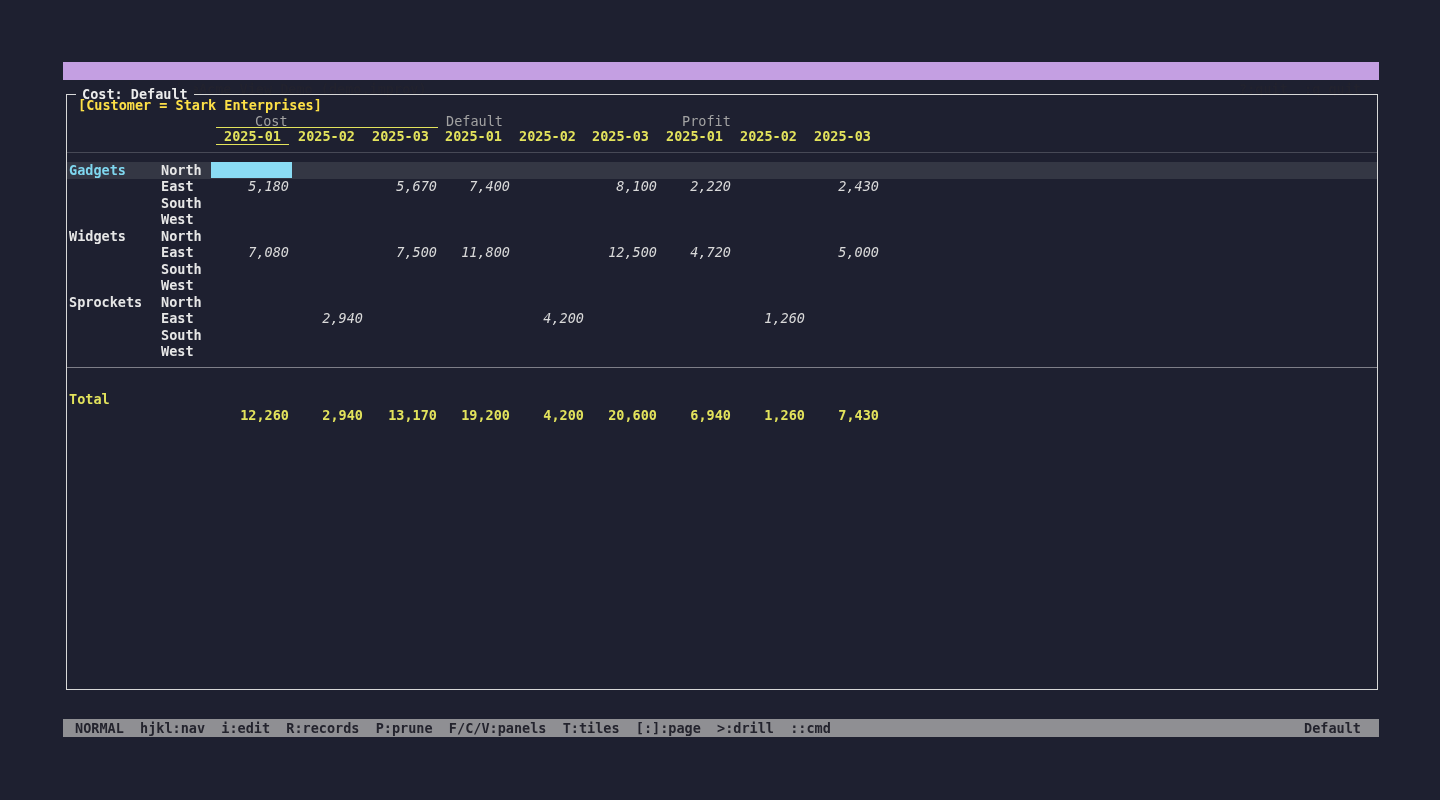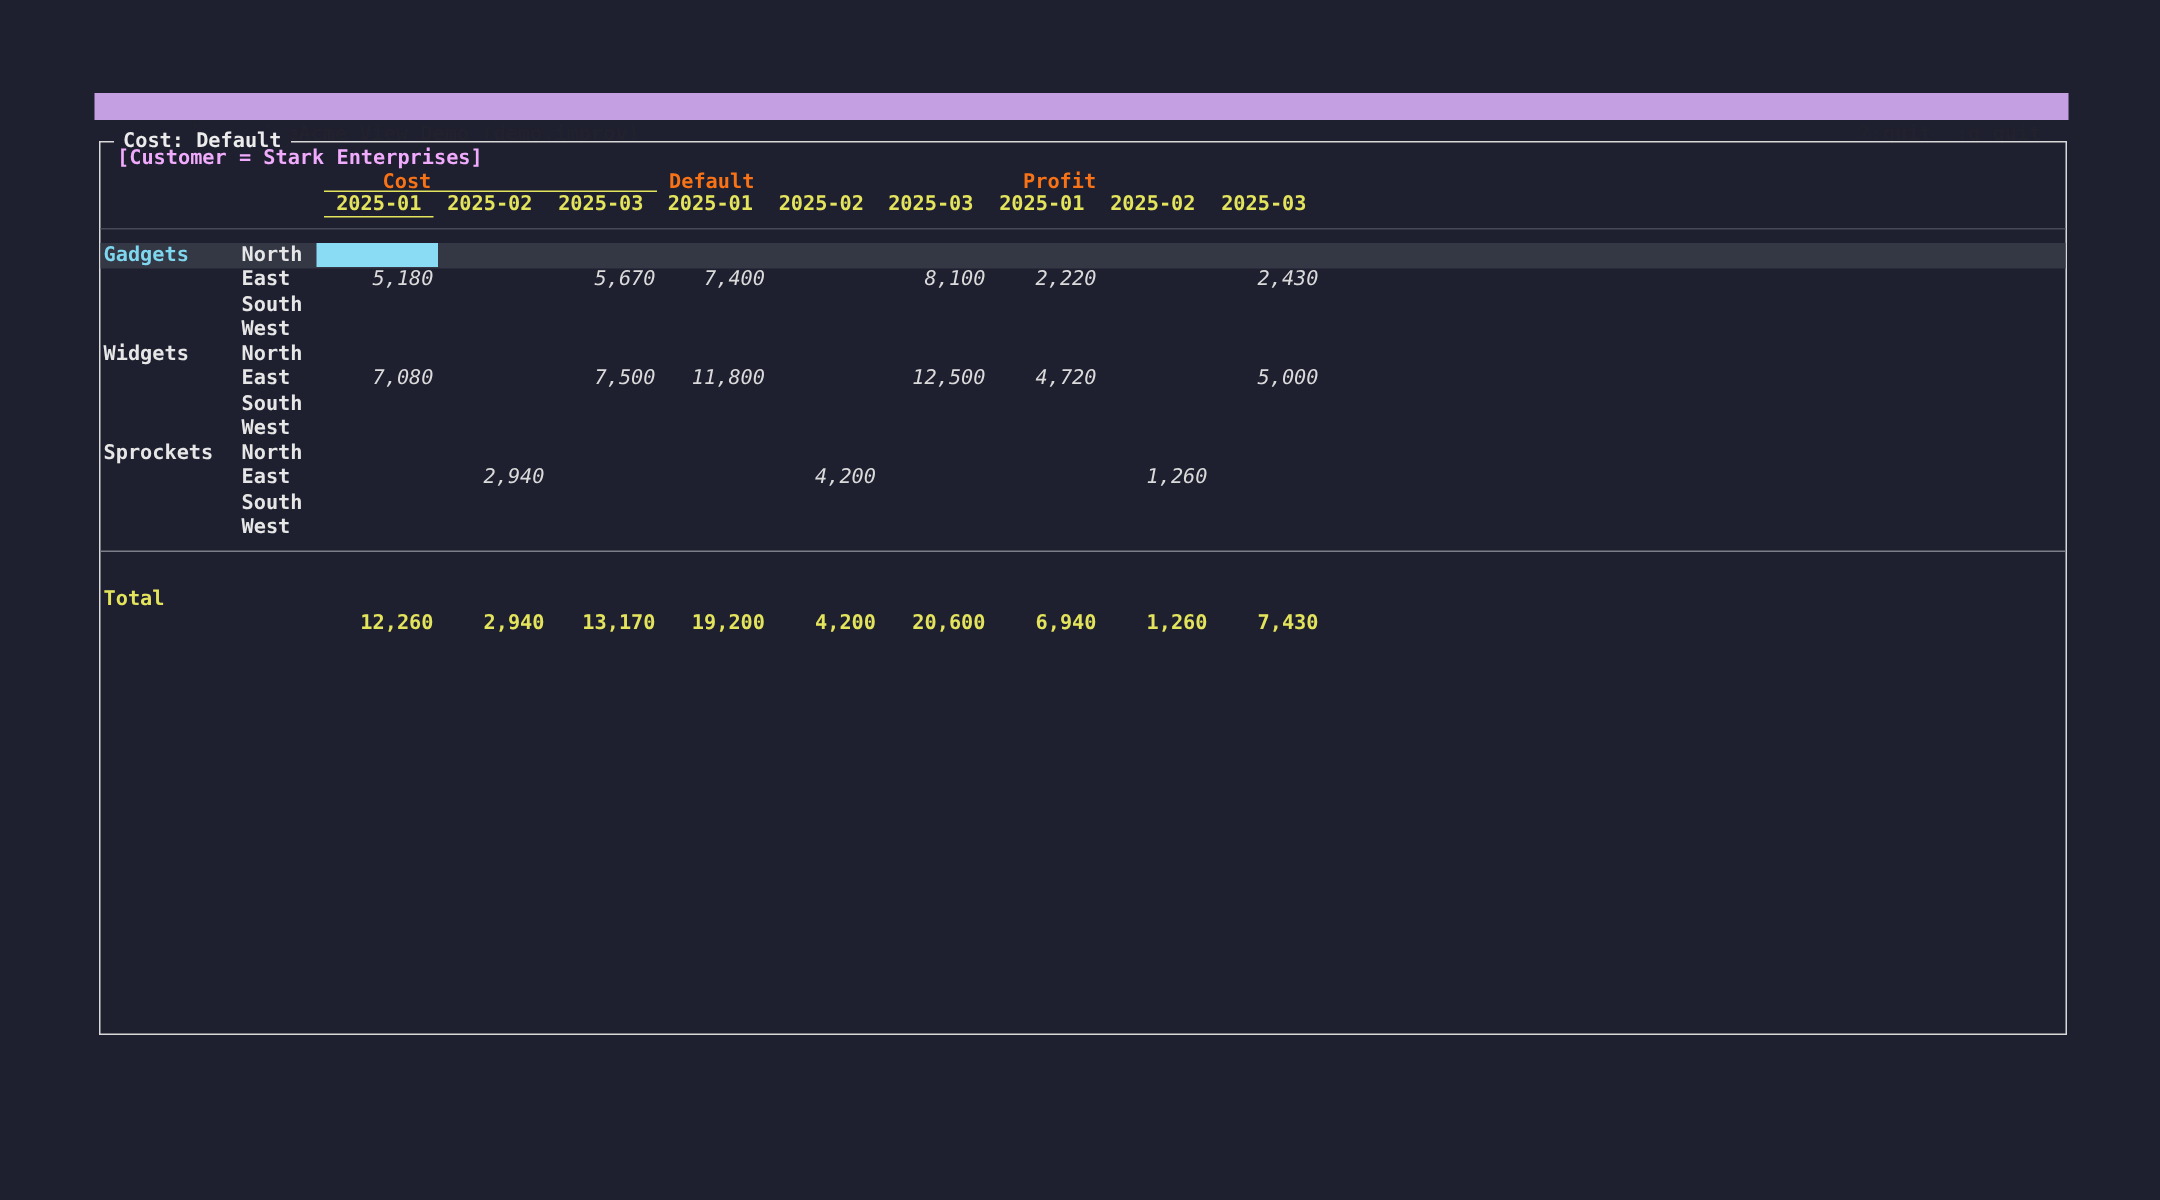--- a/index.html
+++ b/index.html
@@ -18,22 +18,22 @@
   .tb-left .sep { margin:0 14px; }
   
   .viewbox {
     position:absolute; left:66px; top:94px; width:1312px; height:596px;
     border:1px solid #d8d8d8;
   }
   .legend {
     position:absolute; top:-10px; left:9px; background:#1e2030; padding:0 6px;
     font-weight:700; color:#ececec; line-height:18px;
   }
-  .filter { position:absolute; top:2px; left:11px; color:#f0abfc; font-weight:700; }
-  .ghdr { position:absolute; top:18px; height:16px; color:#f97316; font-weight:700;text-align:right; }
+  .filter { position:absolute; top:2px; left:11px; color:#fde047; font-weight:700; }
+  .ghdr { position:absolute; top:18px; height:16px; color:#a3a3a3; font-weight:400;text-align:right; }
   .hdr-underline { position:absolute; top:32px; left:149px; width:222px; height:1px; background:#e3e35c; }
   .mcol {
     position:absolute; top:34px; width:73px; height:16px; text-align:right;
     padding-right:8px; color:#e3e35c; font-weight:700; line-height:15px;
   }
   .mcol.sorted { border-bottom:1px solid #e3e35c; }
   .sep { position:absolute; left:0; width:100%; height:1px; }
   .sep-top { top:57px; background:#474956; }
   .sep-total { top:272px; background:#7e7e88; }
   
@@ -115,14 +115,18 @@
         <div class="trow" style="top: 248px;"><span class="cprod"></span><span class="creg">West</span><span class="cval" style="left: 149px;"></span><span class="cval" style="left: 223px;"></span><span class="cval" style="left: 297px;"></span><span class="cval" style="left: 370px;"></span><span class="cval" style="left: 444px;"></span><span class="cval" style="left: 517px;"></span><span class="cval" style="left: 591px;"></span><span class="cval" style="left: 665px;"></span><span class="cval" style="left: 739px;"></span></div>
       </div>
 
     <div class="sep sep-total"></div>
     <div class="trow total">
       <span class="cprod">Total</span>
     <span class="cval" style="left: 149px;">12,260</span><span class="cval" style="left: 223px;">2,940</span><span class="cval" style="left: 297px;">13,170</span><span class="cval" style="left: 370px;">19,200</span><span class="cval" style="left: 444px;">4,200</span><span class="cval" style="left: 517px;">20,600</span><span class="cval" style="left: 591px;">6,940</span><span class="cval" style="left: 665px;">1,260</span><span class="cval" style="left: 739px;">7,430</span></div>
   </div>
 
 
+  <div class="statusbar">
+    <span class="sb-left">NORMAL  hjkl:nav  i:edit  R:records  P:prune  F/C/V:panels  T:tiles  [:]:page  &gt;:drill  ::cmd</span>
+    <span class="sb-right">Default</span>
+  </div>
 
 </div>
 
 </body></html>

